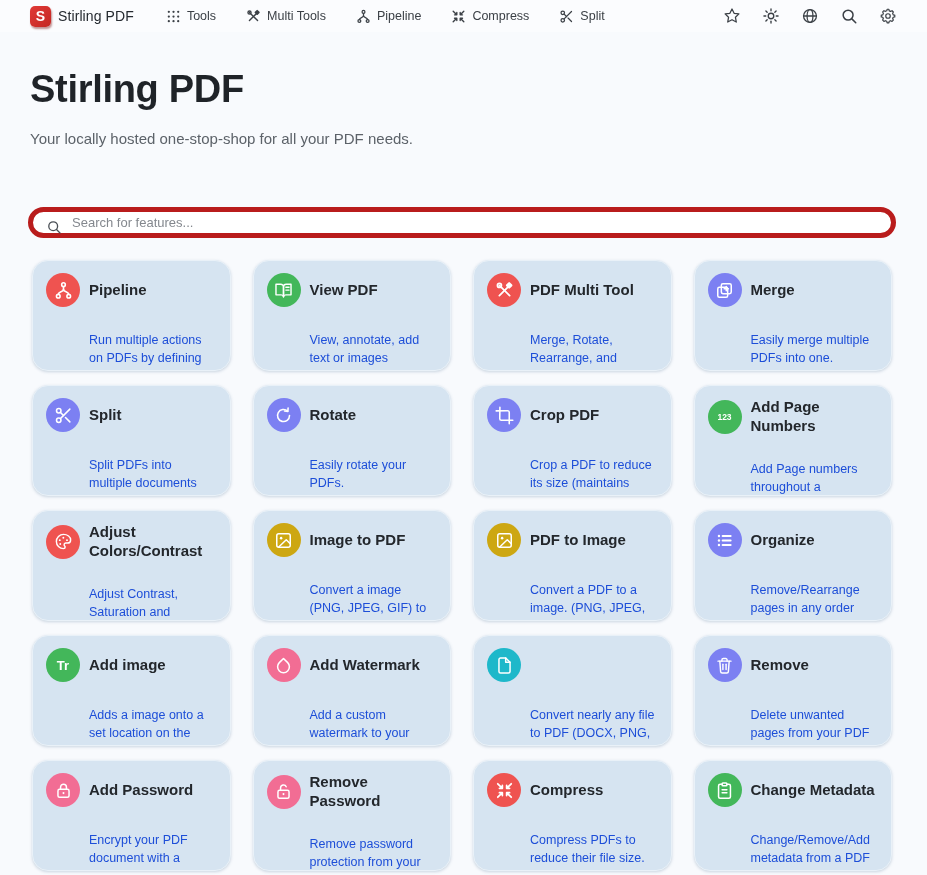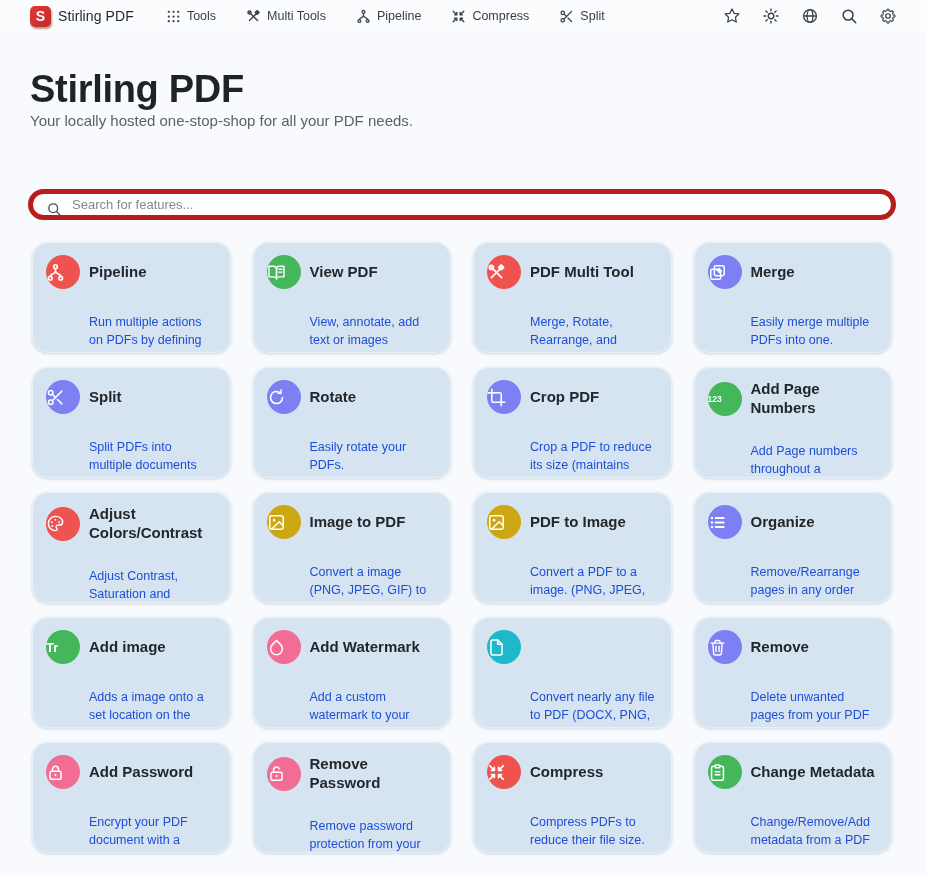--- a/index.html
+++ b/index.html
@@ -31,21 +31,21 @@
   .nav-item .nicon { width:15px; height:15px; display:inline-flex; }
   .nav-item .nicon svg { width:100%; height:100%; }
   .nav-item .nlabel { font-size:12.5px; }
   .nav-actions { margin-left:auto; display:flex; align-items:center; gap:21px; }
   .nav-action { width:18px; height:18px; color:#3b4046; cursor:pointer; display:inline-flex; }
   .nav-action svg { width:100%; height:100%; }
 
   
   .hero { padding:36px 30px 0 30px; }
   .page-title { font-size:38px; font-weight:600; color:#1f2328; letter-spacing:-.3px; }
-  .page-subtitle { margin-top:1px; font-size:15px; color:#5c6269; }
+  .page-subtitle { margin-top:19px; font-size:15px; color:#5c6269; }
 
   
   .search-wrap { padding:60px 31px 0 28px; }
   .search-box {
     position:relative; height:31px;
     background:#fff; border:5px solid #b91c1c; border-radius:16px;
   }
   .search-box .sicon {
     position:absolute; left:13px; top:6.5px; width:16px; height:16px; color:#4a4f55;
   }
@@ -70,21 +70,21 @@
     border:1px solid #e9f1f8;
     border-radius:16px;
     padding:12px 13px 10px 13px;
     cursor:pointer;
     box-shadow:0 1px 3px rgba(100,130,160,.30);
     overflow:hidden;
   }
   .card-head { display:flex; align-items:center; gap:9px; }
   .card-icon {
     flex:0 0 34px; width:34px; height:34px; border-radius:50%;
-    color:#fff; display:flex; align-items:center; 
+    color:#fff; display:flex; align-items:center; justify-content:center;
   }
   .card-icon svg { width:19px; height:19px; }
   .card-icon .icon-text { font-weight:700; color:#fff; line-height:1; }
   .card-title { font-size:15px; font-weight:700; color:#23272c; line-height:1.25; }
   .card-desc {
     margin:24px 0 0 43px;
     font-size:12.5px; line-height:1.45; color:#1d4ed8;
   }
 </style>
 </head>

